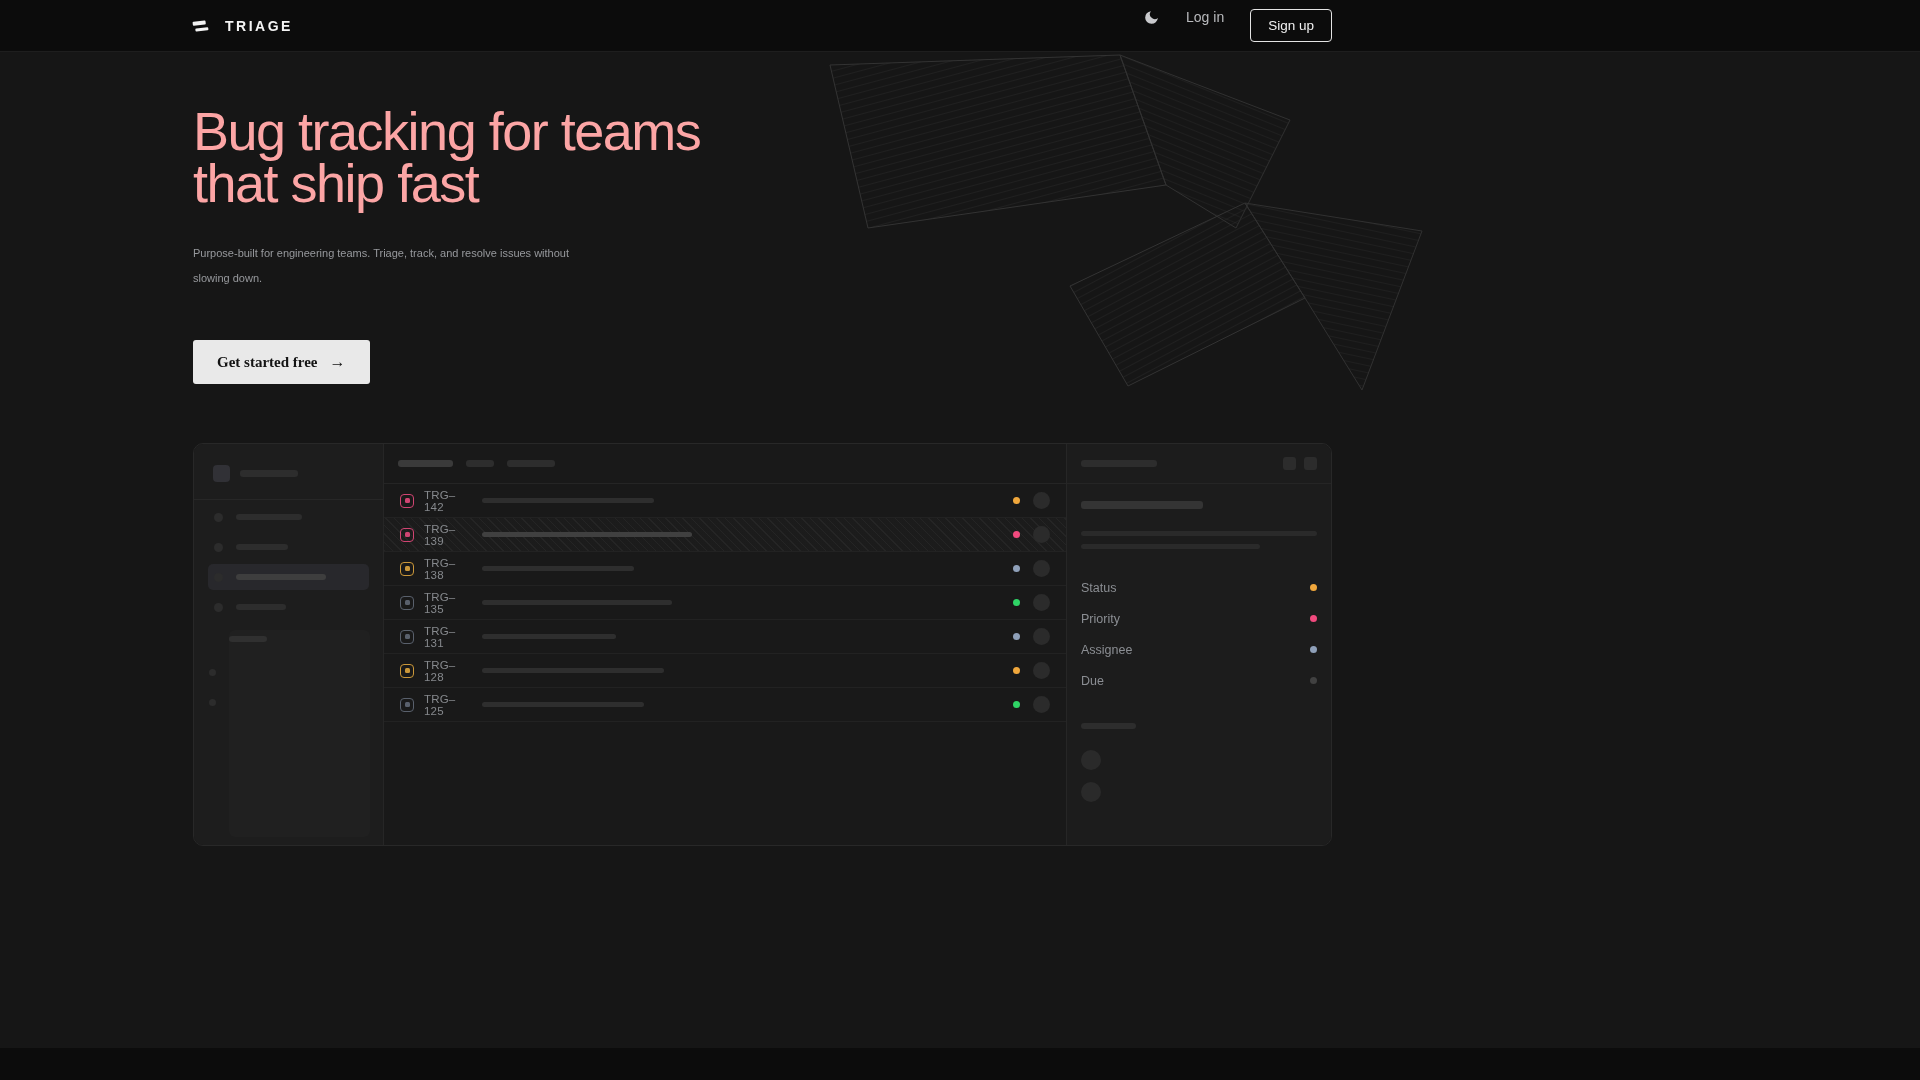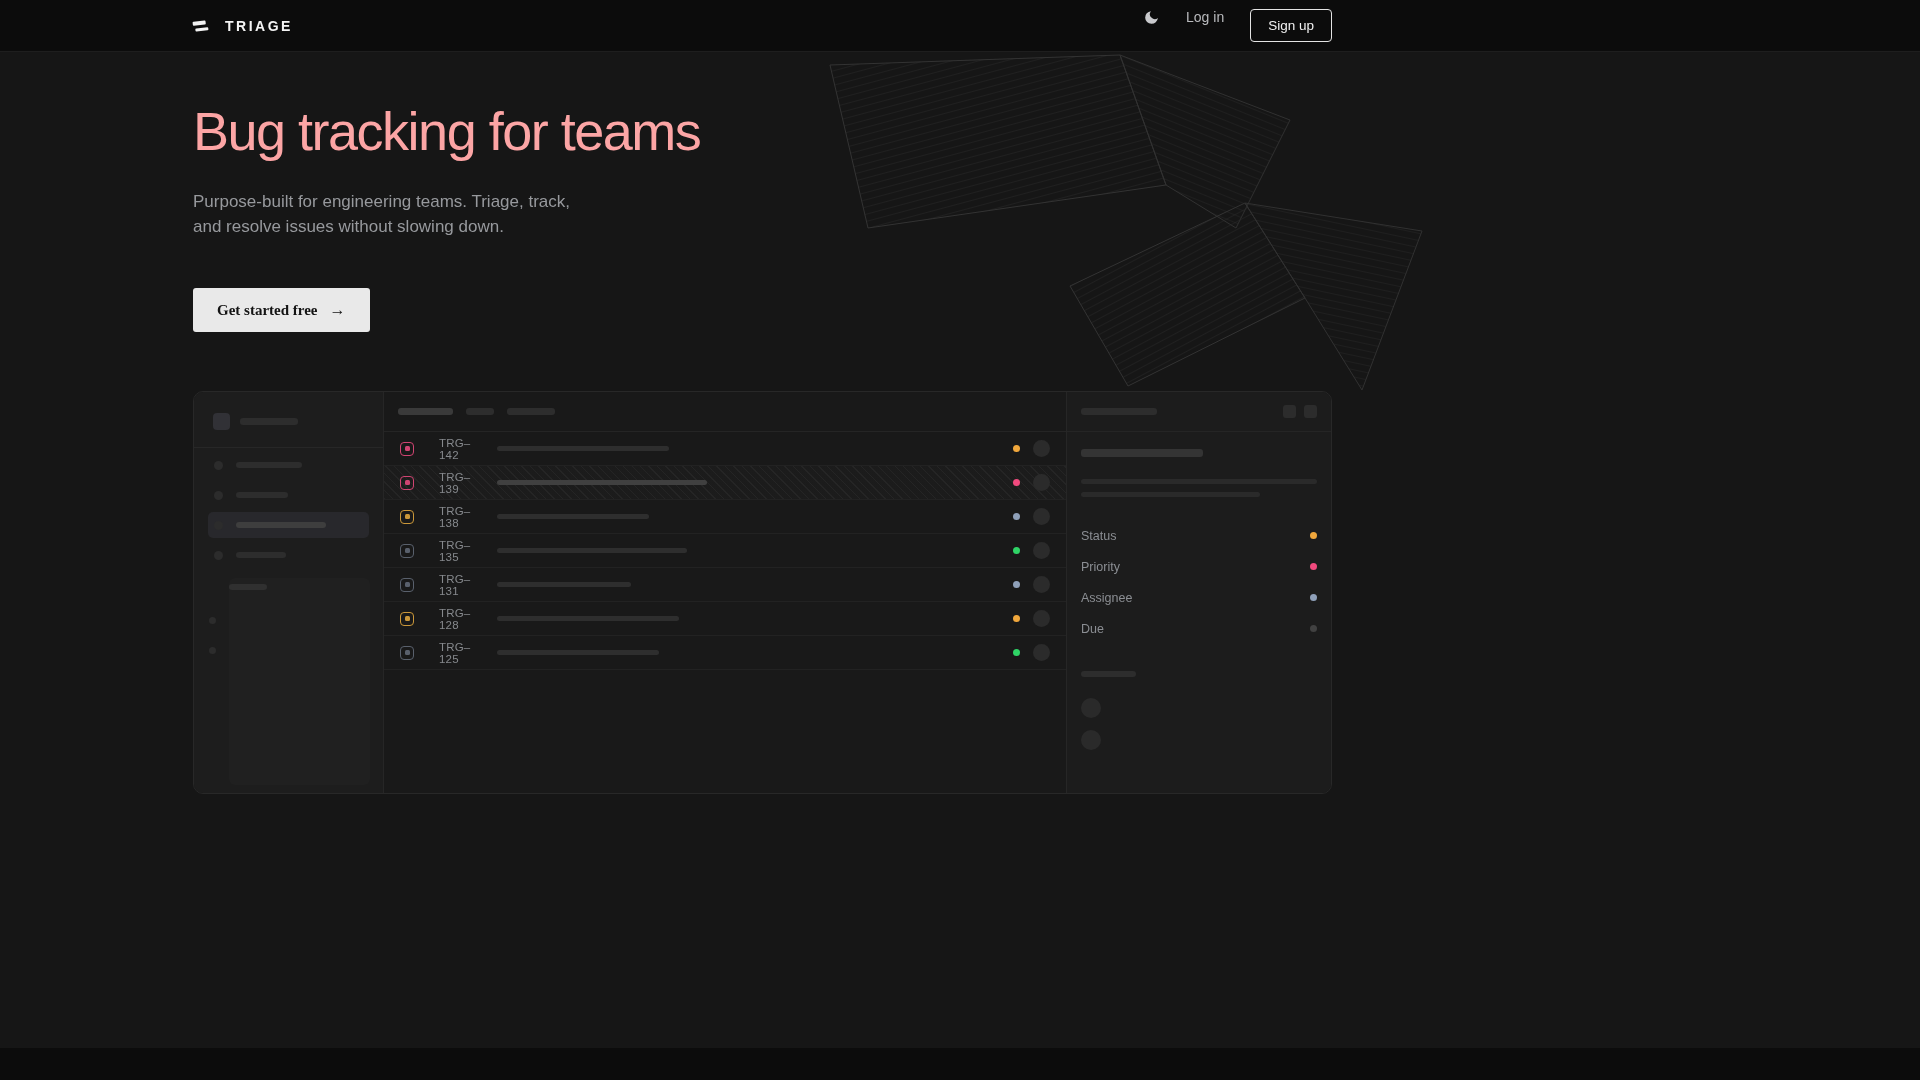--- a/index.html
+++ b/index.html
@@ -17,21 +17,21 @@
   .brand-glyph i:nth-child(2){ width:13px; margin-left:2px; }
   .brand-name { color:#f4f4f4; font-size:14px; font-weight:bold; letter-spacing:2.5px;margin-left:8px; }
   .nav-right { display:flex; align-items:flex-start; gap:26px; }
   .theme-toggle { display:flex; align-items:center; cursor:pointer; }
   .login { color:#b9babd; font-size:14px; cursor:pointer; }
   .signup { color:#f2f2f2; font-size:13.5px; border:1px solid #e4e4e4; border-radius:4px; padding:8px 17px; background:transparent; cursor:pointer; font-family:inherit; }
 
   
   .hero { position:relative; z-index:2; width:1139px; margin-left:193px; padding-top:53px; }
   .hero h1 { color:#fca5a5; font-size:54px; font-weight:500; line-height:52px; letter-spacing:-1.5px; }
-  .subtitle { margin-top:32px; max-width:395px; color:#97999d; font-size:17px; line-height:25px; }
+  .subtitle { margin-top:32px; max-width:395px; color:#97999d; font-size:11px; line-height:25px; }
   .cta { margin-top:49px; display:inline-flex; align-items:center; gap:12px; background:#e9e9e9; color:#141414; font-size:15px; font-weight:bold; border:none; border-radius:3px; padding:13px 24px; cursor:pointer; font-family:Liberation Serif, serif; }
   .cta .arrow { font-size:16px; font-weight:normal; }
 
   
   .wireframe { position:absolute; left:828px; top:50px; z-index:1; pointer-events:none; }
 
   
   .mockup { position:relative; z-index:2; width:1139px; margin-left:193px; margin-top:59px; height:403px; border:1px solid #282828; border-radius:10px; background:#191919; display:flex; overflow:hidden; }
 
   .sb { width:190px; background:#1d1d1d; border-right:1px solid #262626; position:relative; padding:21px 14px 0 14px; }
@@ -50,21 +50,21 @@
   .sb-dots { position:relative; z-index:1; margin-top:20px; padding-left:1px; }
   .sb-dots .d7 { width:7px; height:7px; border-radius:50%; background:#2c2c2c; margin-top:23px; }
 
   .list { width:683px; background:#191919; border-right:1px solid #262626; }
   .list-header { height:40px; display:flex; align-items:center; gap:13px; padding:0 14px; border-bottom:1px solid #252525; }
   .issue-row { display:flex; align-items:center; height:34px; padding:0 16px; border-bottom:1px solid #222222; }
   .issue-row.selected { background:repeating-linear-gradient(45deg, rgba(255,255,255,0.05) 0 1px, rgba(255,255,255,0.012) 1px 6px); }
   .issue-row.selected .issue-bar { background:#404040; }
   .issue-icon { width:14px; height:14px; border-radius:4px; border:1.5px solid var(--c); flex:none; position:relative; opacity:0.92; }
   .issue-icon::after { content:""; position:absolute; left:50%; top:50%; width:5px; height:5px; margin:-2.5px 0 0 -2.5px; border-radius:1.5px; background:var(--c); }
-  .issue-id { width:46px; margin-left:25px; color:#86898d; font-size:11.5px; letter-spacing:0.2px; flex:none; }
+  .issue-id { width:46px; margin-left:10px; color:#86898d; font-size:11.5px; letter-spacing:0.2px; flex:none; }
   .issue-bar { height:5px; margin-left:12px; background:#2e2e2e; border-radius:3px; }
   .flex-spacer { flex:1; }
   .status-dot { width:7px; height:7px; border-radius:50%; background:var(--c); flex:none; }
   .row-avatar { width:17px; height:17px; border-radius:50%; background:#2b2b2b; margin-left:13px; flex:none; }
 
   .detail { flex:1; background:#1c1c1c; padding:0 14px; }
   .detail-header { height:40px; display:flex; align-items:center; margin:0 -14px; padding:0 14px; border-bottom:1px solid #252525; }
   .detail-header .sq13 { width:13px; height:13px; border-radius:3px; background:#2c2c2c; margin-left:8px; }
   .detail-title { margin-top:17px; }
   .d-line { display:block; height:5px; border-radius:3px; background:#2a2a2a; }
@@ -122,20 +122,21 @@
         </span>
         <span class="login">Log in</span>
         <button class="signup">Sign up</button>
       </div>
     </div>
   </div>
 
   <div class="hero">
     <h1>
       <span>Bug tracking for teams</span><br>
+      <span>that ship fast</span>
     </h1>
     <p class="subtitle">Purpose-built for engineering teams. Triage, track, and resolve issues without slowing down.</p>
     <button class="cta">
       <span>Get started free</span>
       <span class="arrow">→</span>
     </button>
   </div>
 
   <div class="mockup">
 

